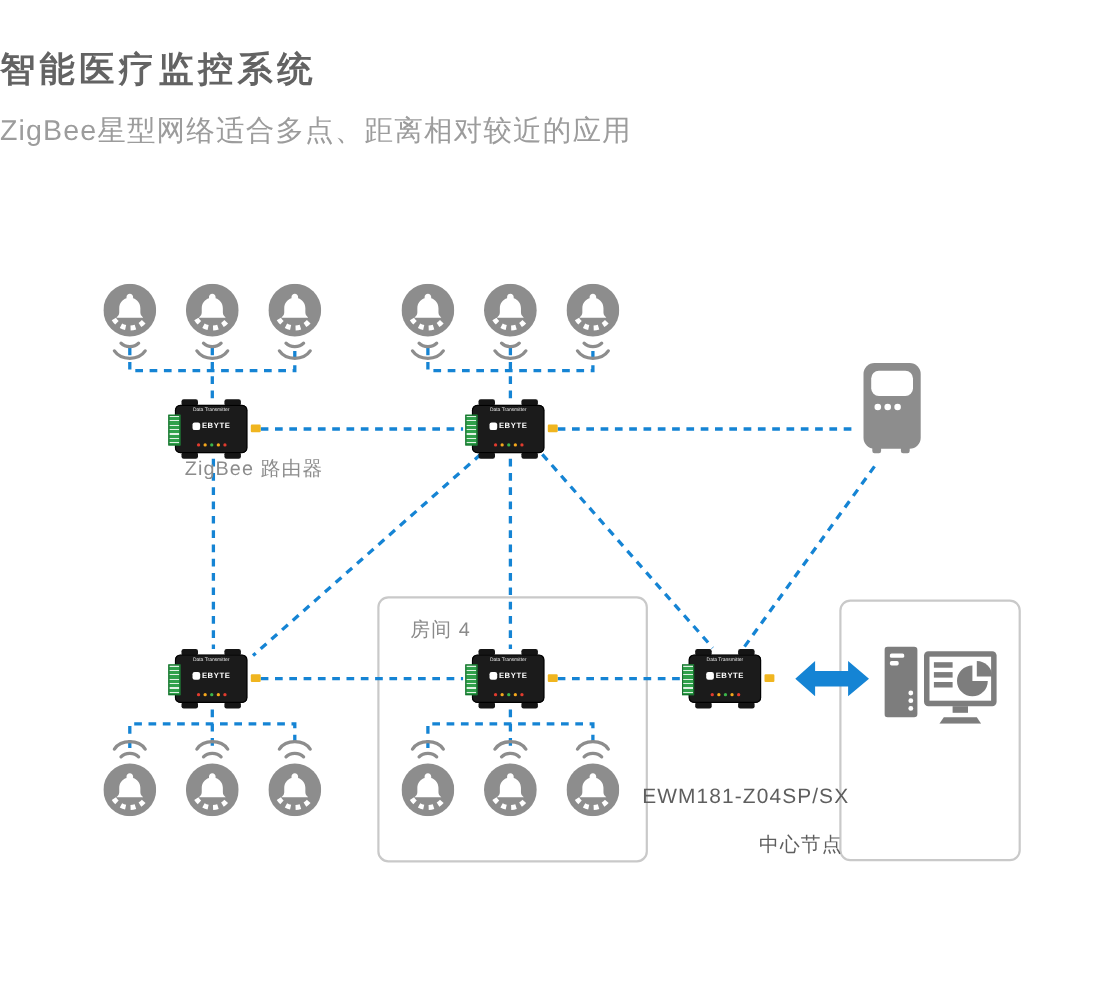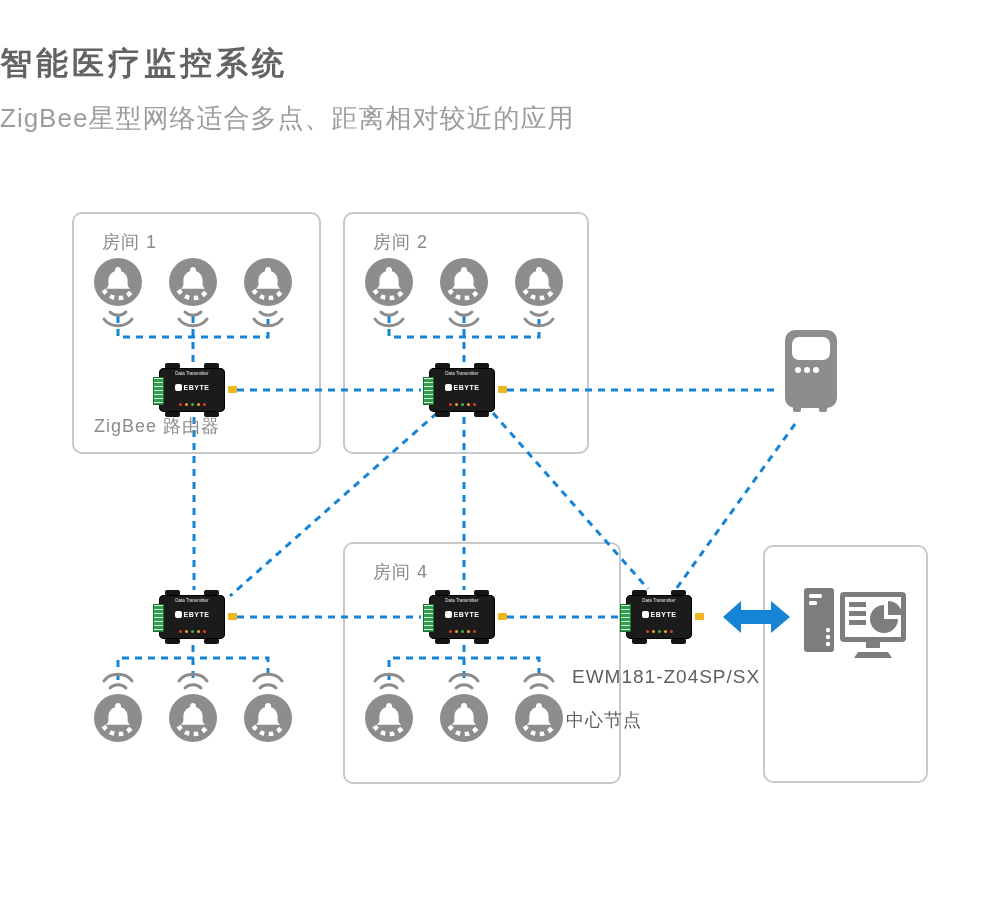--- a/index.html
+++ b/index.html
@@ -14,22 +14,22 @@
             color:#9c9c9c;letter-spacing:1px;}
 
   
   .box{border:2px solid #c9c9c9;border-radius:10px;background:#fff;}
   .room-label{position:absolute;left:28px;top:16px;font-size:18px;color:#8a8a8a;font-weight:500;letter-spacing:1px;}
 
   
   svg.wires{left:0;top:0;z-index:3;pointer-events:none;}
 
   
-  .caption{font-size:18px;color:#8c8c8c;text-align:left;letter-spacing:1px;z-index:4;}
-  .cap-dark{color:#5e5e5e;}
+  .caption{font-size:18px;color:#8c8c8c;text-align:right;letter-spacing:1px;z-index:4;}
+  .cap-dark{color:#5e5e5e;margin-top:48px;}
 
   
   .device{width:86px;height:54px;z-index:5;}
   .device .tab{position:absolute;width:15px;height:6px;background:#151515;border-radius:2px;}
   .device .t-l{left:14px;top:0;} .device .t-r{right:18px;top:0;}
   .device .b-l{left:14px;bottom:0;} .device .b-r{right:18px;bottom:0;}
   .dev-body{position:absolute;left:8px;top:5px;width:66px;height:44px;background:#1b1b1b;
             border-radius:5px;box-shadow:inset 0 0 0 1px #000;}
   .dev-title{position:absolute;left:0;top:3px;width:100%;text-align:center;color:#e9e9e9;
              font-size:6px;transform:scale(.75);transform-origin:center top;white-space:nowrap;}
@@ -44,27 +44,21 @@
   .dev-ant{position:absolute;right:0;top:23px;width:9px;height:7px;background:#f0b51f;border-radius:1px;}
 </style>
 </head>
 <body>
 
 <div class="stage">
 
   <div class="abs title">智能医疗监控系统</div>
   <div class="abs subtitle">ZigBee星型网络适合多点、距离相对较近的应用</div>
 
-  <div class="abs box" style="left:72px;top:212px;width:245px;height:238px;">
-    <span class="room-label">房间 1</span>
-  </div>
-  <div class="abs box" style="left:343px;top:212px;width:242px;height:238px;">
-    <span class="room-label">房间 2</span>
-  </div>
-  <div class="abs box" style="left:343px;top:542px;width:242px;height:238px;padding-left:32px;">
+  <div class="abs box" style="left:343px;top:542px;width:242px;height:238px;">
     <span class="room-label">房间 4</span>
   </div>
   <div class="abs box" style="left:763px;top:545px;width:161px;height:234px;"></div>
 
   <svg class="abs wires" width="1000" height="904" viewBox="0 0 1000 904">
     <defs>
       <g id="bell-core">
         <circle cx="24" cy="24" r="24" fill="#8d8d8d"></circle>
         <path fill="#fff" d="M24,9 c1.7,0 3,1.3 3,3 l0,1.2 c3.9,1.2 6.6,4.8 6.6,9 l0,4 c0,2.3 1.4,3.4 2.6,4.6 l-24.4,0 c1.2,-1.2 2.6,-2.3 2.6,-4.6 l0,-4 c0,-4.2 2.7,-7.8 6.6,-9 l0,-1.2 c0,-1.7 1.3,-3 3,-3 z"></path>
         <path d="M9.5,32 A17,17 0 0 0 38.5,32" fill="none" stroke="#fff" stroke-width="4.5" stroke-dasharray="4.5 4.5"></path>

